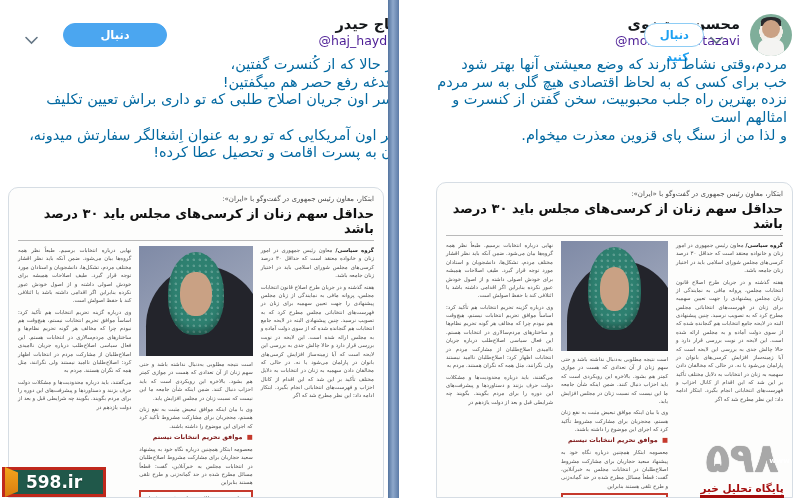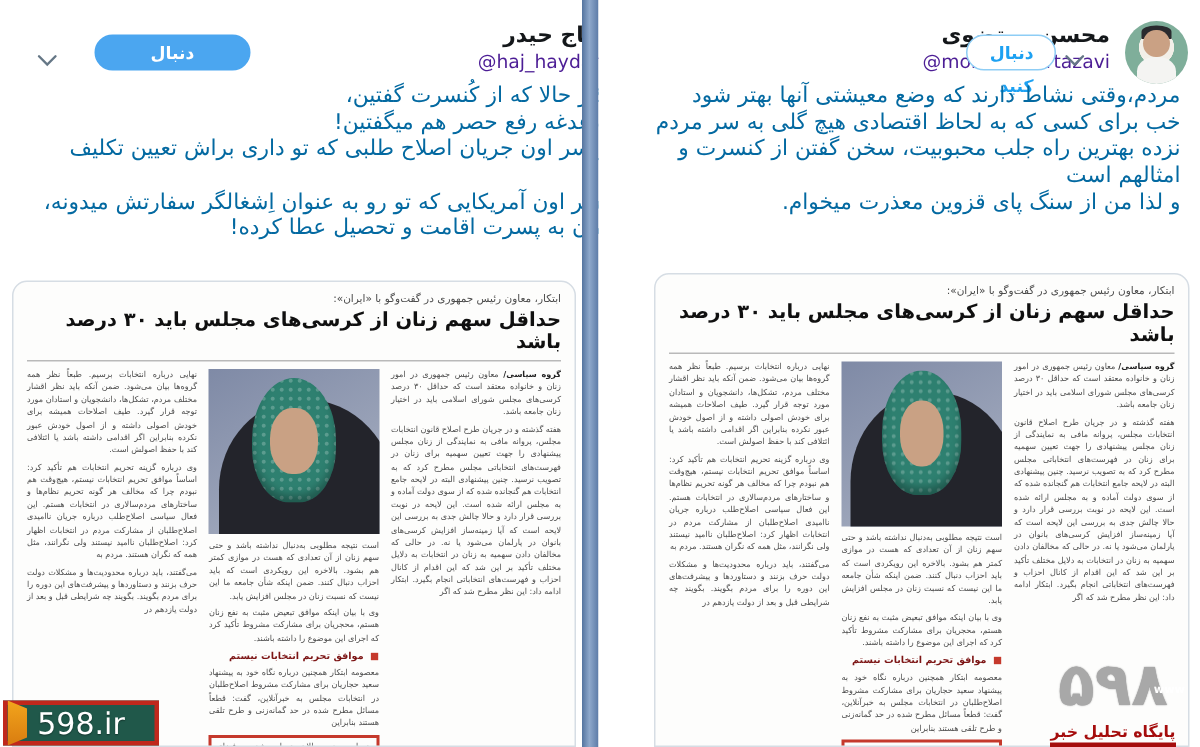--- a/index.html
+++ b/index.html
@@ -70,21 +70,21 @@
   .np-bullet{color:#c5392c;margin-left:2px;}
   .np-redbox{border:2px solid #c5392c;padding:2px 3px;margin-top:2px;color:#4d4d4d;}
 
   
   .badge598{position:absolute;left:2px;bottom:1px;width:104px;height:30px;
             background:#20584a;border:3px solid #c0281c;box-sizing:border-box;
             display:flex;align-items:center;justify-content:center;z-index:6;}
   .badge-accent{position:absolute;left:0;top:-3px;bottom:-3px;width:13px;
                 background:linear-gradient(180deg,#f2a51c,#d97c10);
                 clip-path:polygon(0 0,100% 18%,100% 82%,0 100%);}
-  .badge-text{position:relative;color:#fff;font-weight:normal;font-size:20px;direction:ltr;
+  .badge-text{position:relative;color:#fff;font-weight:bold;font-size:17px;direction:ltr;
               text-shadow:0 1px 1px rgba(0,0,0,.4);}
 
   
   .logo598{position:absolute;right:2px;bottom:0;width:112px;text-align:center;z-index:6;direction:rtl;}
   .logo-digits{position:relative;font-size:40px;font-weight:bold;color:#9d9d9d;line-height:.95;
                opacity:.88;letter-spacing:3px;text-shadow:0 0 1px #6f6f6f;}
   .logo-www{position:absolute;right:8px;top:17px;font-size:7.5px;font-weight:bold;color:#fff;direction:ltr;text-align:right;}
   .logo-caption{display:inline-block;font-size:10.5px;font-weight:bold;color:#a50d0d;
                 border-bottom:3px solid #a50d0d;line-height:1.25;margin-top:-2px;}
 </style>

